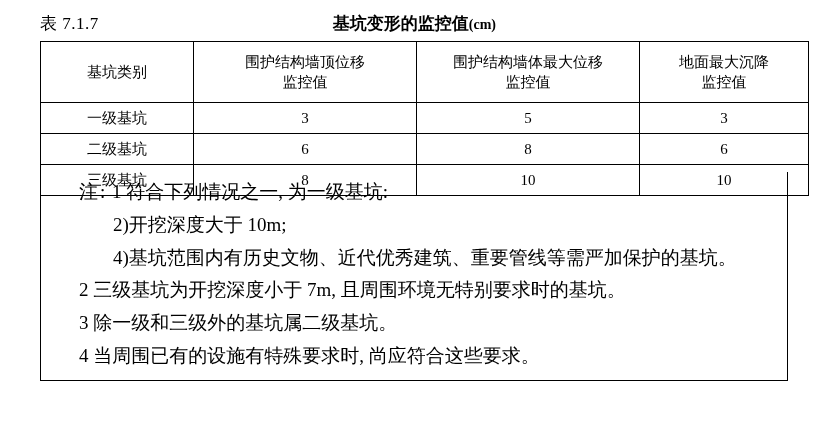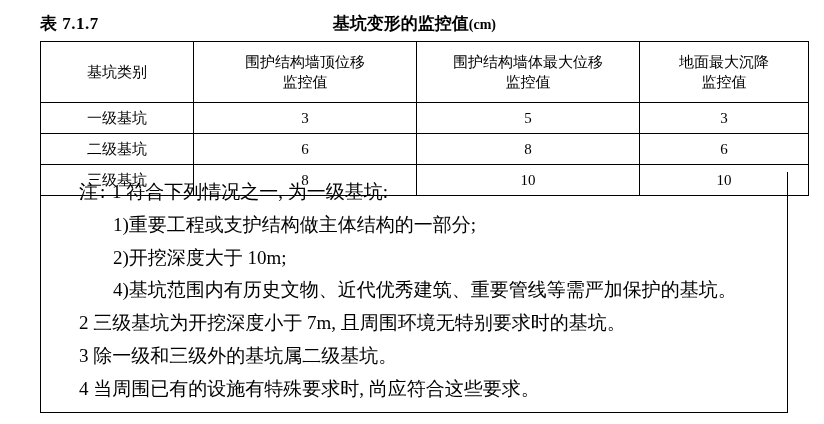--- a/index.html
+++ b/index.html
@@ -23,21 +23,21 @@
   .caption-row {
     position: absolute;
     left: 40px;
     top: 8px;
     width: 750px;
     height: 30px;
     display: flex;
     align-items: center;
   }
   .caption-num {
-    font-weight: bold;
+    font-weight: normal;
     font-size: 17px;
     letter-spacing: 0.5px;
     white-space: nowrap;
   }
   .caption-title {
     flex: 1;
     text-align: center;
     font-weight: bold;
     font-size: 17px;
     white-space: nowrap;
@@ -149,21 +149,20 @@
         <td>8</td>
         <td>10</td>
         <td>10</td>
       </tr>
     </tbody>
   </table>
 
   <div class="notes-wrap">
     <div class="notes-box">
       <div class="note-line ind0"><span class="label-note">注:</span> <span>1 符合下列情况之一, 为一级基坑:</span></div>
-      <div class="note-line ind1">1)重要工程或支护结构做主体结构的一部分;</div>
       <div class="note-line ind1">2)开挖深度大于 10m;</div>
       <div class="note-line ind1">4)基坑范围内有历史文物、近代优秀建筑、重要管线等需严加保护的基坑。</div>
       <div class="note-line ind0">2 三级基坑为开挖深度小于 7m, 且周围环境无特别要求时的基坑。</div>
       <div class="note-line ind0">3 除一级和三级外的基坑属二级基坑。</div>
       <div class="note-line ind0">4 当周围已有的设施有特殊要求时, 尚应符合这些要求。</div>
     </div>
   </div>
 
 </div>
 

